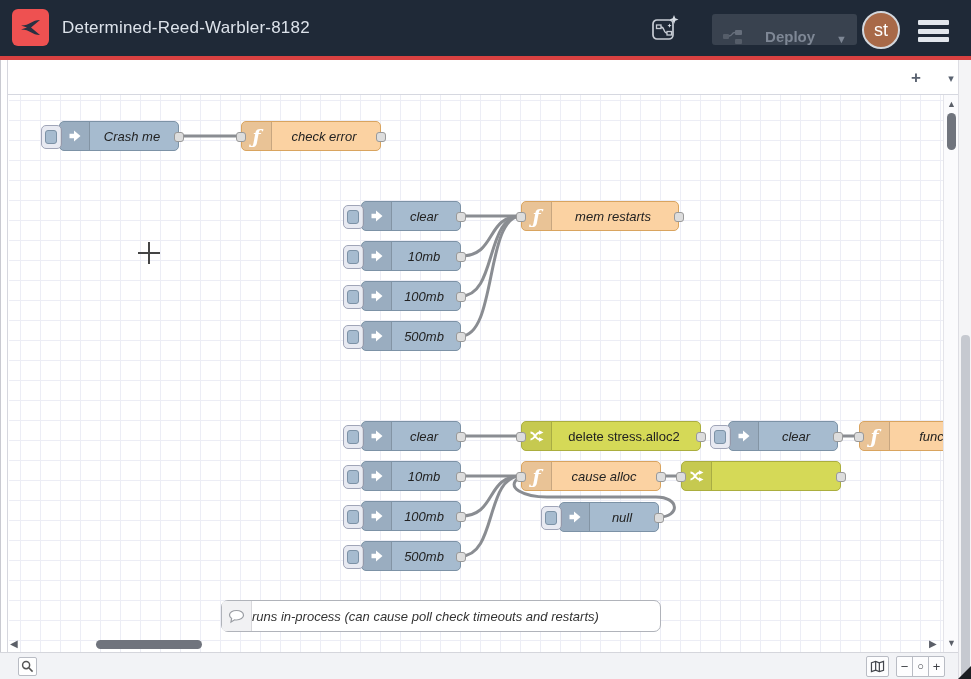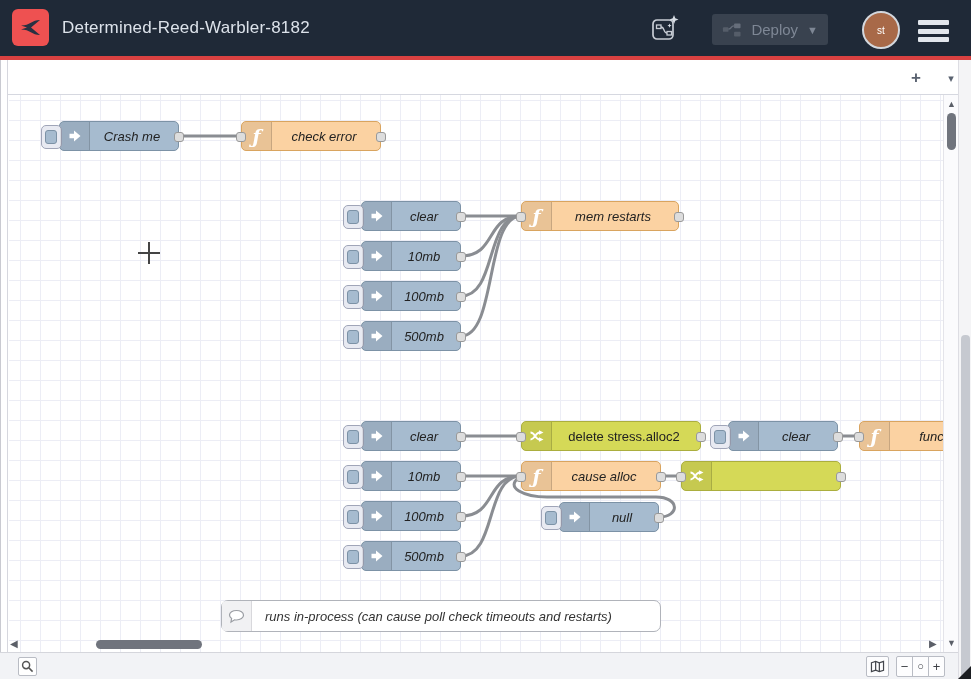--- a/index.html
+++ b/index.html
@@ -8,26 +8,26 @@
 
   
   #header { position:absolute; left:0; top:0; width:971px; height:60px;
             background:var(--c-header); border-bottom:4px solid var(--c-red-border); }
   #logo { position:absolute; left:12px; top:9px; width:37px; height:37px; border-radius:6px;
           background:var(--c-red-logo); display:flex; align-items:center; justify-content:center; cursor:pointer; }
   #app-title { position:absolute; left:62px; top:0; height:56px; line-height:56px;
                color:#dce2ea; font-size:17px; font-weight:500; letter-spacing:.2px; }
   #ai-flow-btn { position:absolute; left:648px; top:13px; width:36px; height:32px;
                  display:flex; align-items:center; justify-content:center; cursor:pointer; }
-  #deploy-btn { position:absolute; left:712px; top:14px; width:116px; height:31px; border-radius:3px;
-                background:#39424f; display:flex; align-items:center; gap:9px; padding:0 10px; cursor:pointer; }
+  #deploy-btn { position:absolute; left:712px; top:14px; width:145px; height:31px; border-radius:3px;
+                background:#39424f; display:flex; align-items:flex-end; gap:9px; padding:0 10px; cursor:pointer;font-weight:bold; }
   #deploy-label { color:#7e8795; font-size:15px; flex:1; text-align:center; }
   #deploy-chevron { color:#7e8795; font-size:11px; }
   #avatar { position:absolute; left:862px; top:11px; width:38px; height:38px; border-radius:50%;
-            background:#a86948; border:2px solid #d3d7dd; color:#fff; font-size:10px;
+            background:#a86948; border:2px solid #d3d7dd; color:#fff; font-size:18px;
             display:flex; align-items:center; justify-content:center; cursor:pointer; }
   #hamburger { position:absolute; left:918px; top:20px; width:31px; height:22px; cursor:pointer;
                display:flex; flex-direction:column; justify-content:space-between; }
   #hamburger div { height:5px; background:#e2e6ec; border-radius:1px; }
 
   
   #left-strip { position:absolute; left:0; top:60px; width:8px; height:592px;
                 background:#fff; border-left:1px solid #c9cad1; border-right:1px solid #d6d7de; }
   #tabbar { position:absolute; left:8px; top:60px; width:950px; height:35px; background:#fff;
             border-bottom:1px solid #d6d8e0; }
@@ -54,21 +54,21 @@
   .node.change   { background:var(--c-change);   border-color:var(--c-change-b); }
   .node.comment  { background:#fff; border-color:#b0b3ba; border-radius:7px; }
   .icon-region { position:absolute; left:0; top:0; bottom:0; width:30px;
                  background:rgba(0,0,0,0.07); border-right:1px solid rgba(0,0,0,0.15);
                  border-radius:4px 0 0 4px; display:flex; align-items:center; justify-content:center; }
   .node.comment .icon-region { background:#f1f1f3; border-right:1px solid #d8d8dc; }
   .node-label { position:absolute; left:30px; right:4px; top:0; bottom:0; display:flex;
                 align-items:center; justify-content:center; font-size:13px; color:#222;
                 white-space:nowrap; overflow:hidden; }
   .node-label.italic { font-style:italic; }
-  .node.comment .node-label { justify-content:flex-start; padding-left:13px; color:#333; }
+  .node.comment .node-label { justify-content:flex-start; color:#333; }
   .port { position:absolute; width:10px; height:10px; background:#ddd; border:1px solid #999;
           border-radius:3px; cursor:crosshair; }
   .inject-btn { position:absolute; left:-19px; top:3px; width:21px; height:24px; border-radius:5px;
                 background:#e8eaf2; border:1px solid #a0a5b8; cursor:pointer; }
   .inject-btn .inner { position:absolute; left:3px; top:4px; width:12px; height:14px; border-radius:3px;
                        background:var(--c-inject); border:1px solid var(--c-inject-b); }
   .fn-glyph { font-family:"DejaVu Serif", serif; font-style:italic; font-weight:bold;
               color:#fff; font-size:19px; line-height:1; }
   #cursor-cross { position:absolute; width:22px; height:22px; pointer-events:none; }
   #cursor-cross:before, #cursor-cross:after { content:""; position:absolute; background:#444; }

